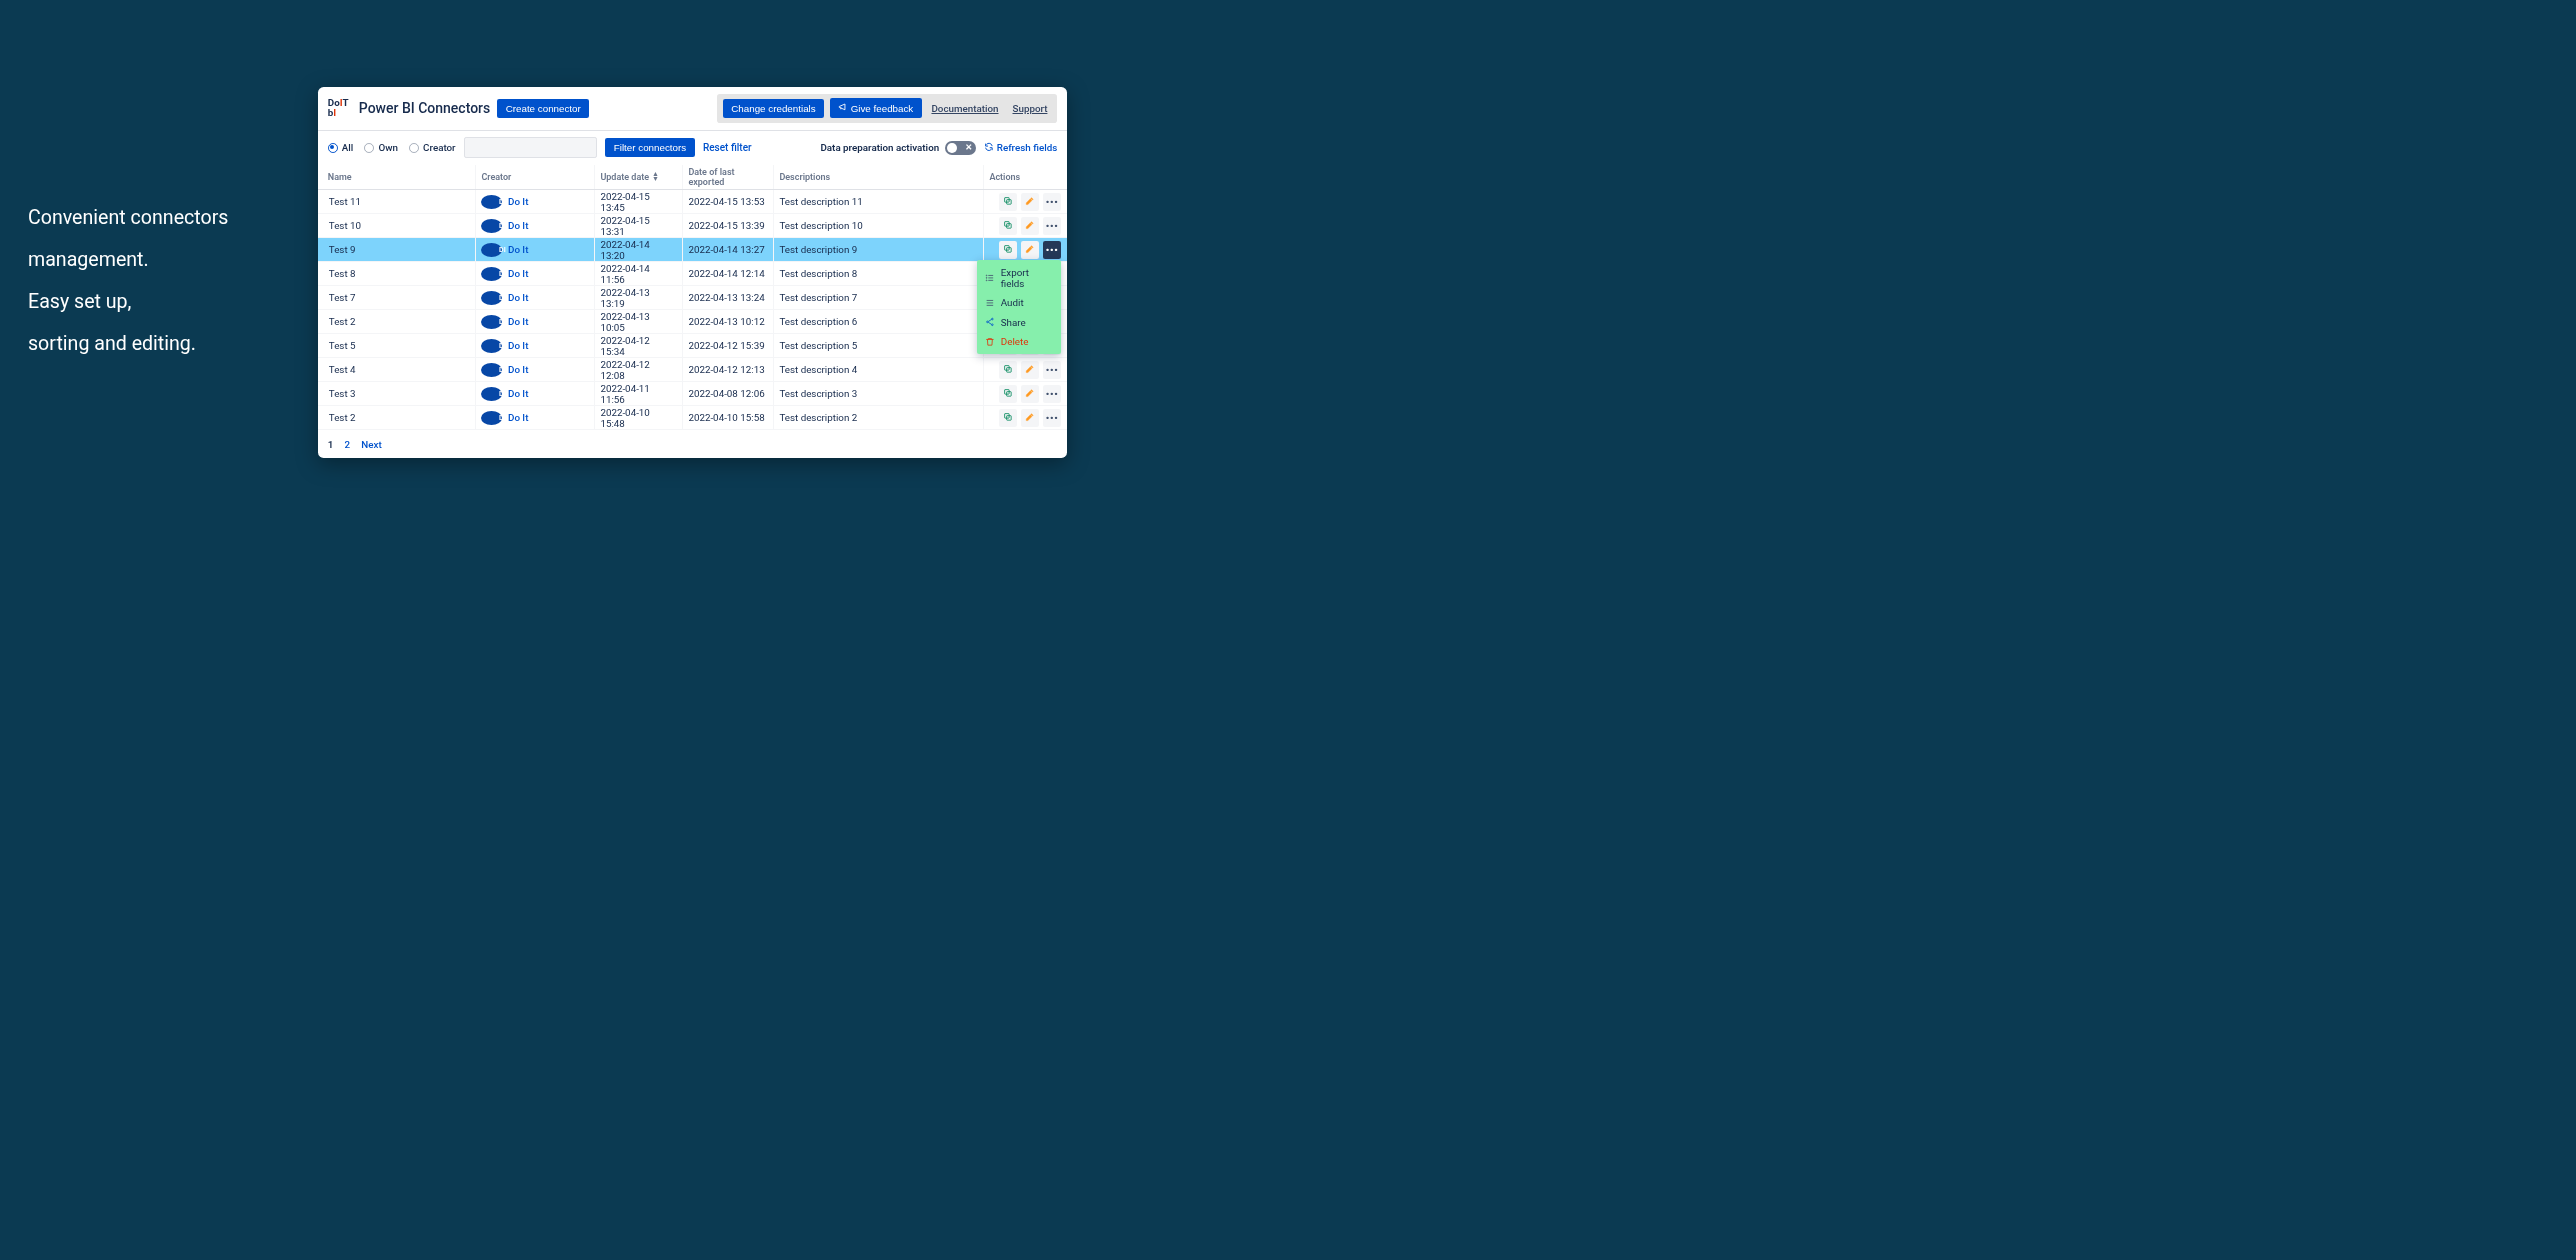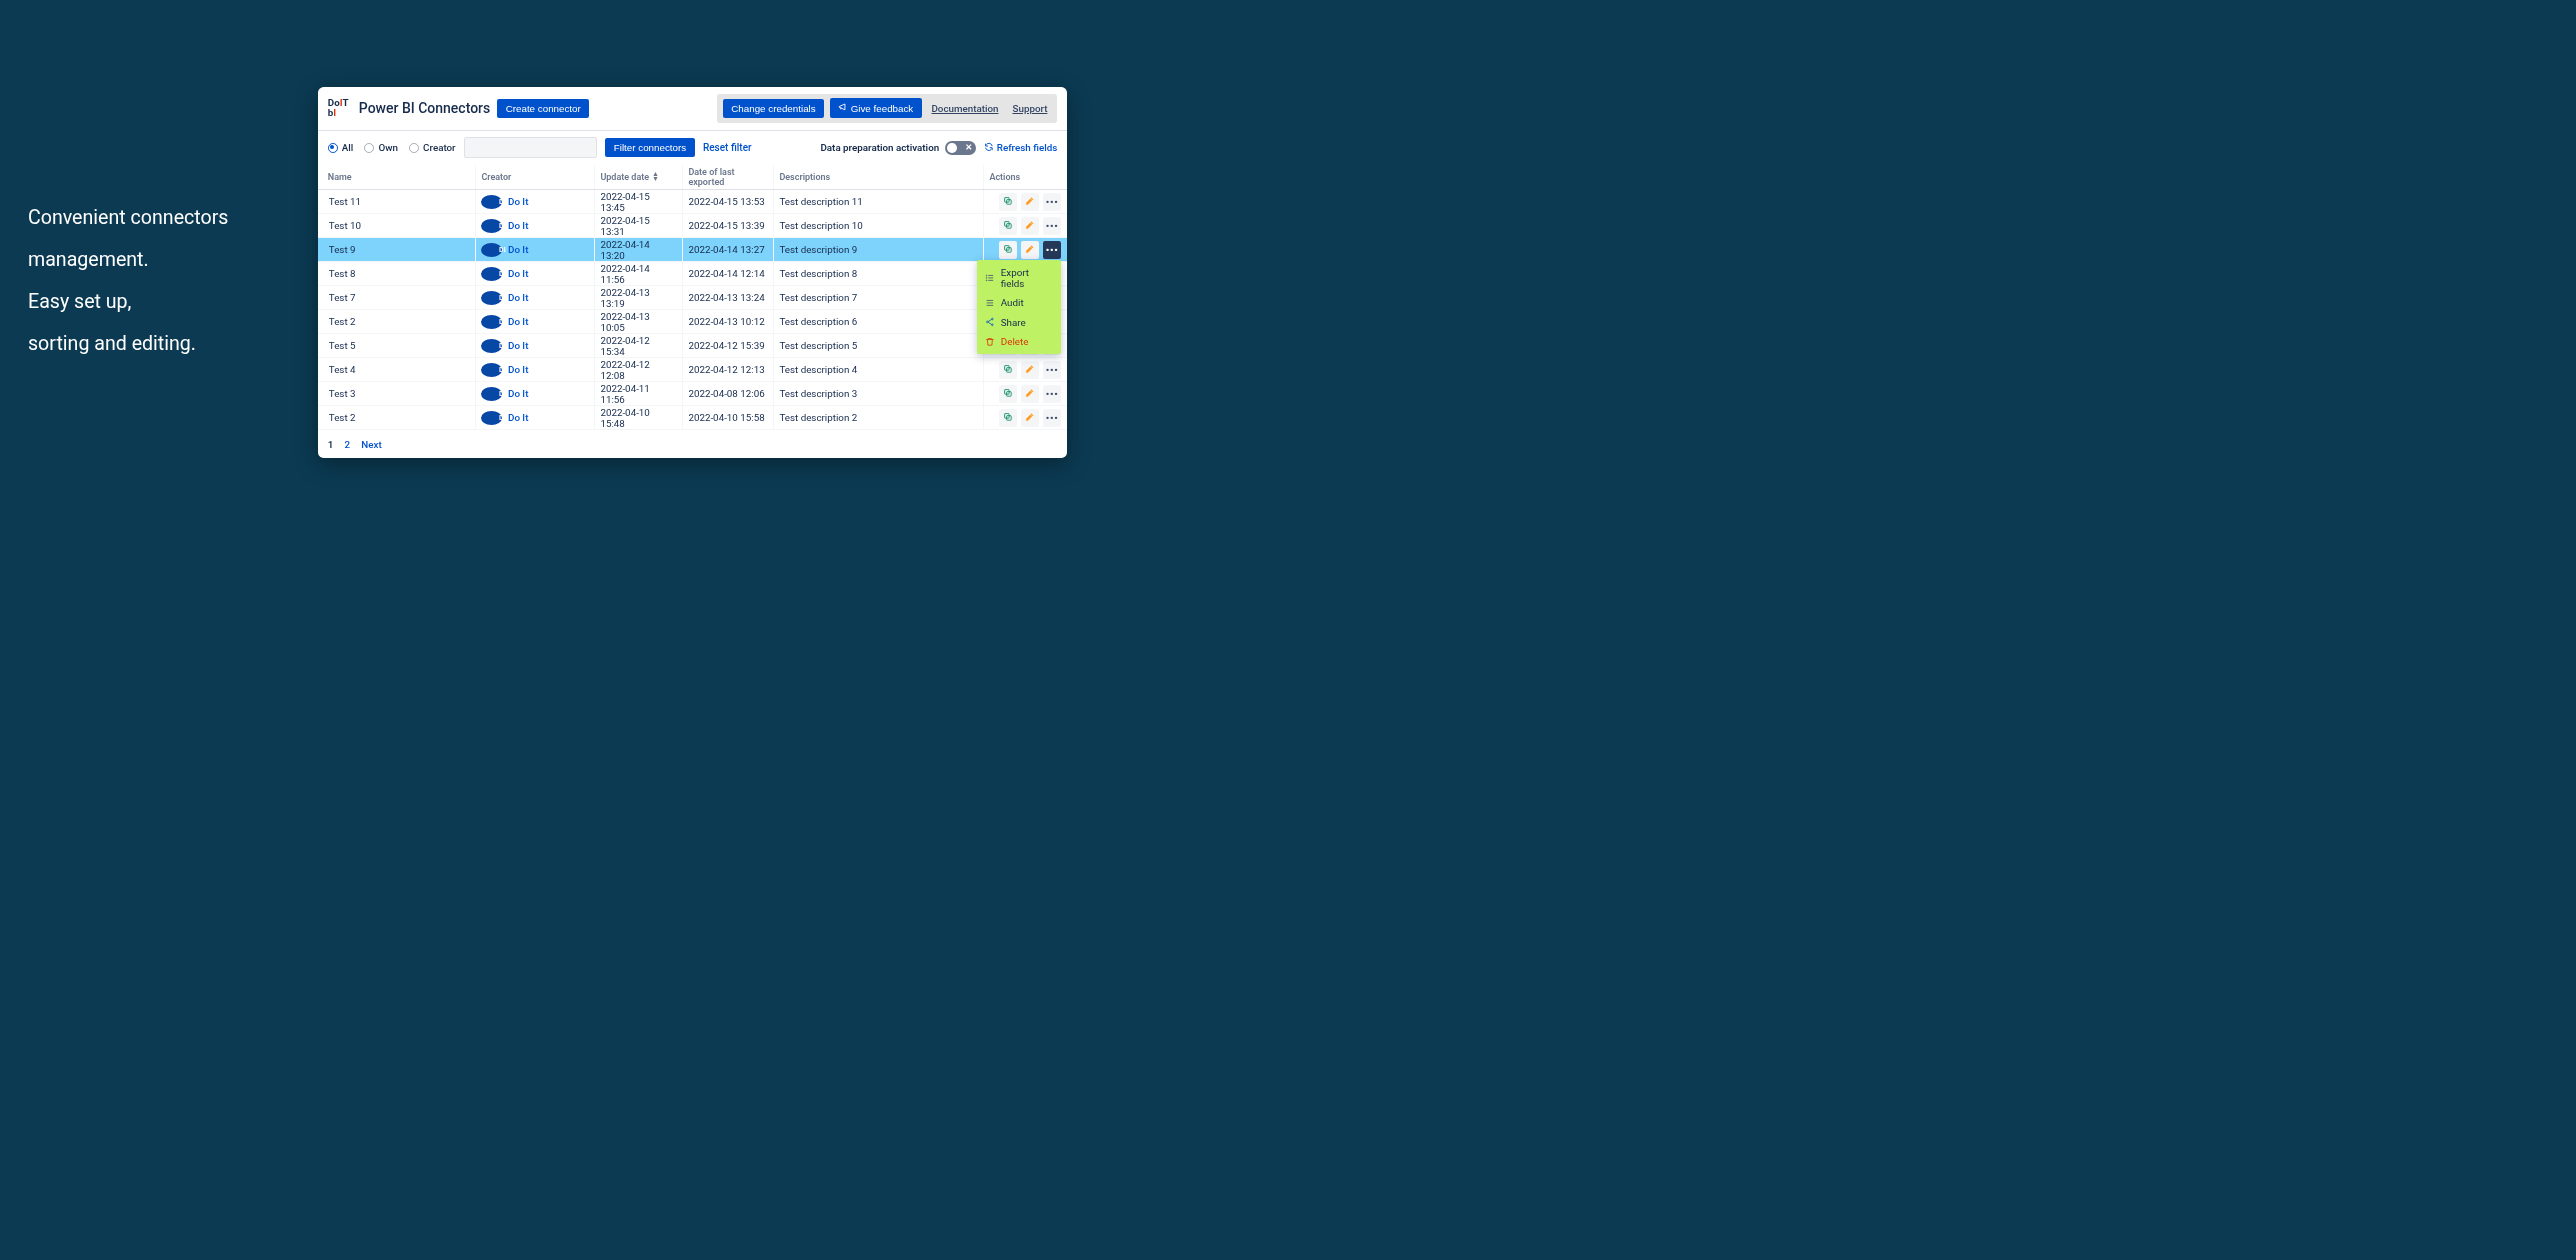--- a/index.html
+++ b/index.html
@@ -151,21 +151,21 @@
   .icon-btn {
     width:18px; height:18px; border-radius:2.1px; display:flex; align-items:center; justify-content:center;
     background:#f4f5f7; cursor:pointer;
   }
   .icon-btn.active { background:#253858; }
   .more-dots { font-weight:bold; letter-spacing:0.7px; color:#42526e; font-size:9.8px;}
   .icon-btn.active .more-dots { color:#fff; }
   
   .dropdown {
     position:absolute;
-    background:#bef264;
+    background:#86efac;
     border-radius:2.1px;
     box-shadow: 0 2.8px 8.4px rgba(9,30,66,0.25);
     width: 84px;
     padding: 2.8px 0;
     z-index: 50;
   }
   .dropdown-item {
     display:flex; align-items:center; gap:5.6px;
     padding: 4.2px 8.4px;
     font-size:9.8px;

